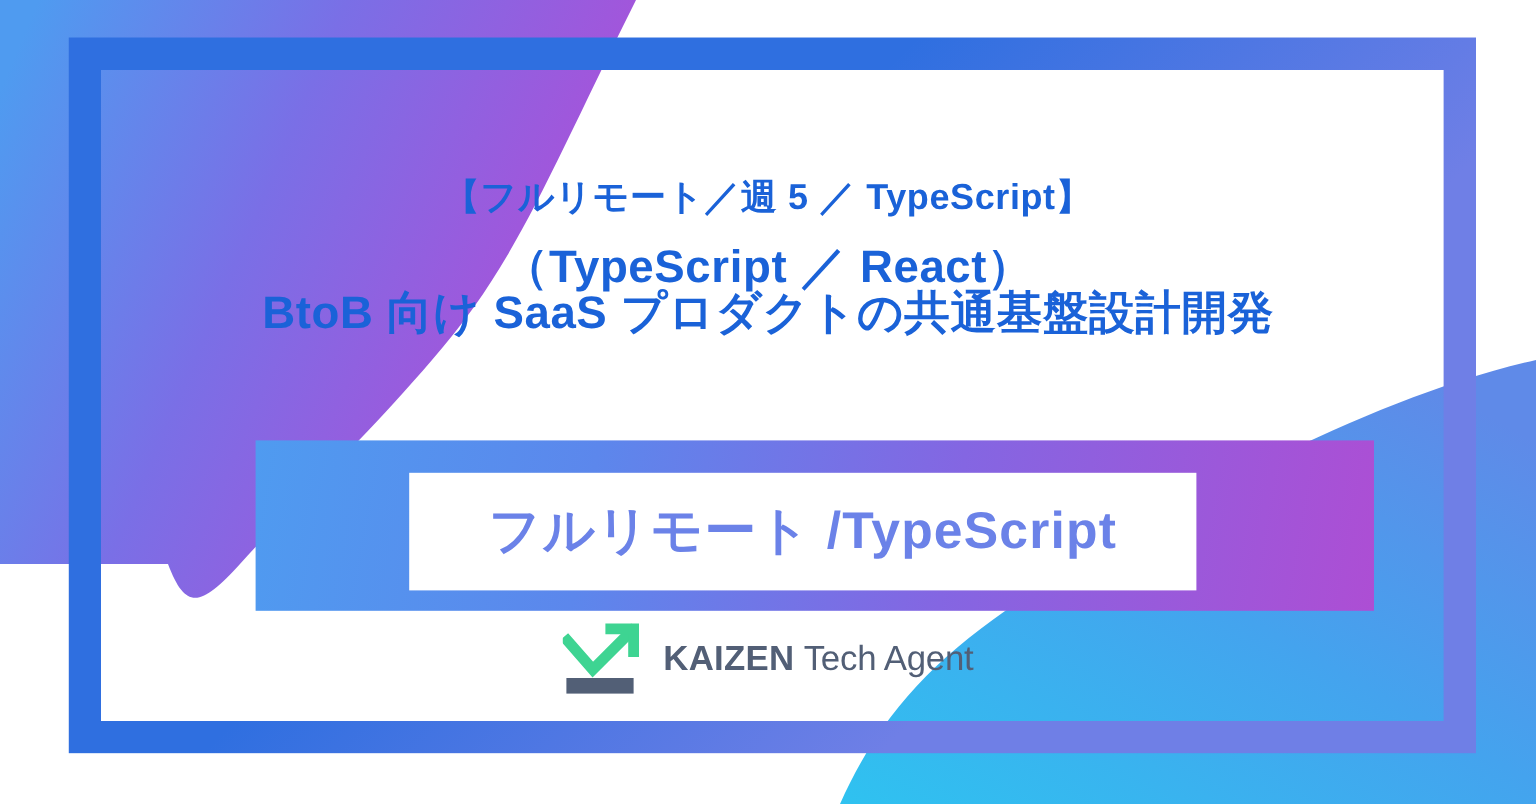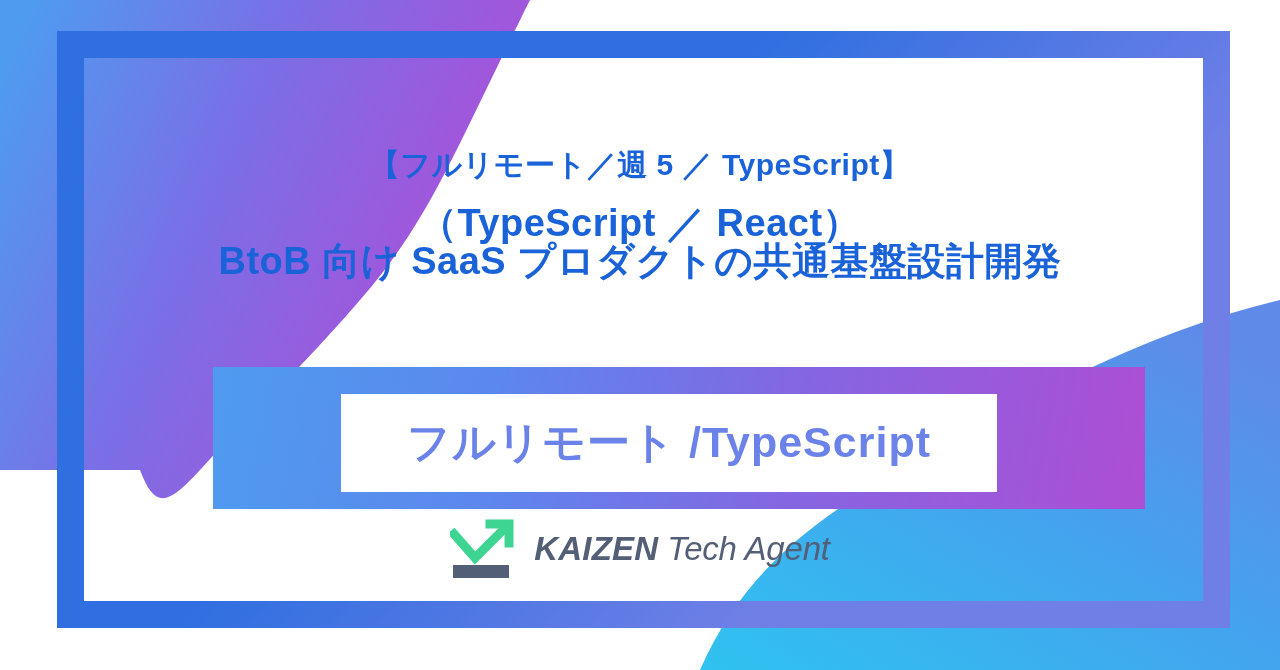--- a/index.html
+++ b/index.html
@@ -127,25 +127,24 @@
     justify-content: center;
     gap: 18px;
   }
   .logo-mark {
     width: 66px;
     height: 62px;
     flex: none;
     display: block;
   }
   .logo-text {
-    font-size: 33px;
+    font-size: 29px;
     color: #525f76;
     letter-spacing: -0.2px;
     white-space: nowrap;
-    font-style: italic;
   }
   .logo-text .kaizen { font-weight: 700; letter-spacing: 0.2px; }
   .logo-text .tech   { font-weight: 400; }
 </style>
 </head>
 <body>
 
 <div class="banner">
 
   <div class="bg-layer">

